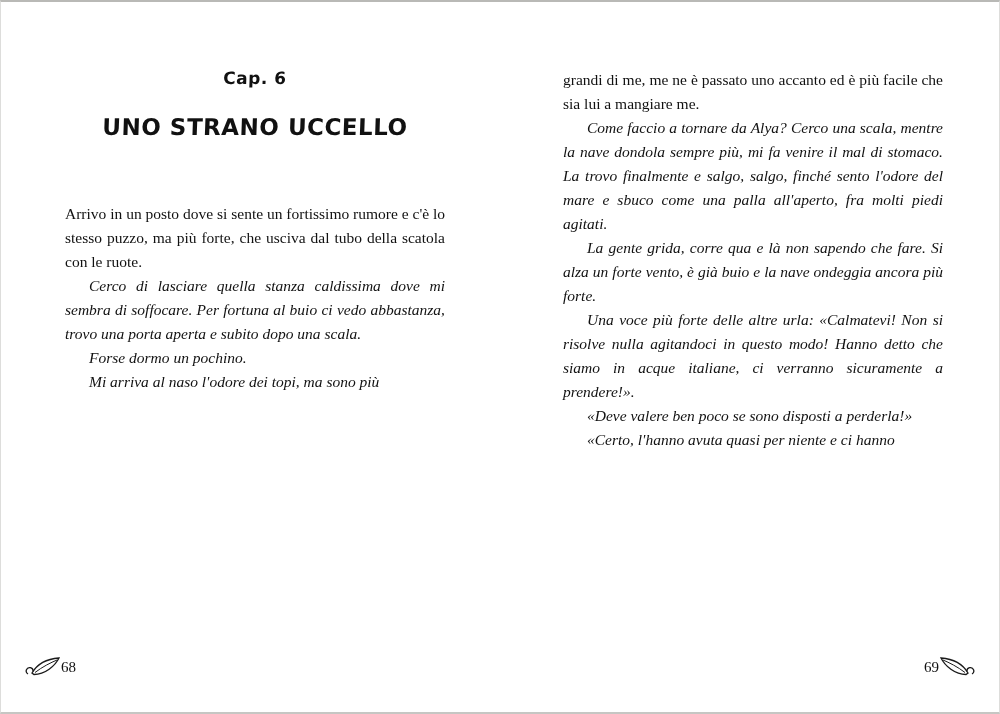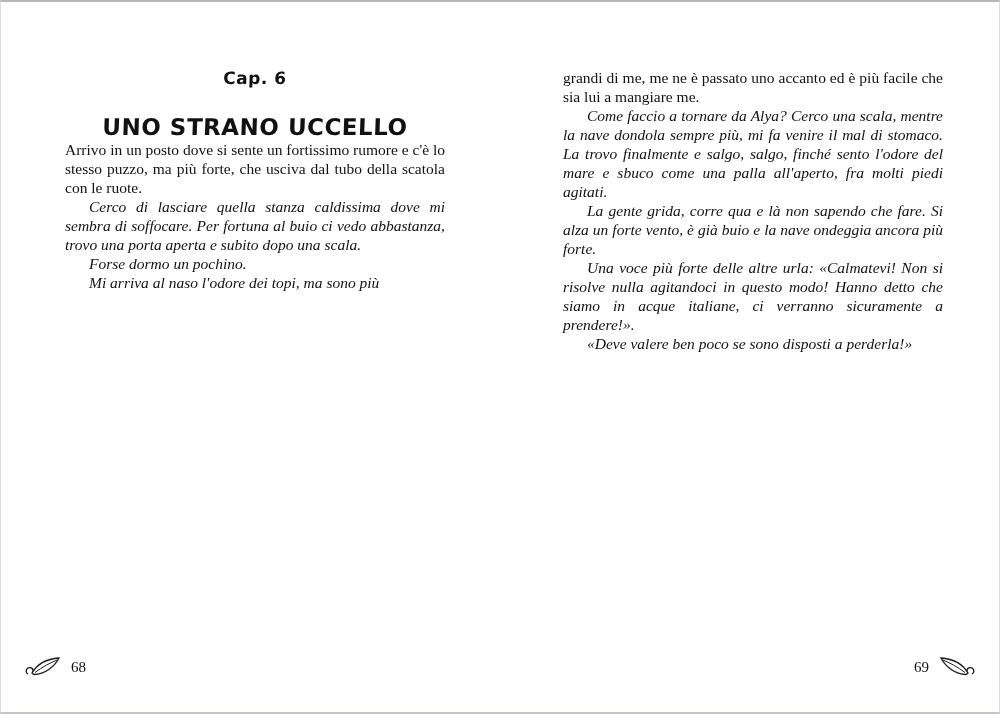--- a/index.html
+++ b/index.html
@@ -44,40 +44,39 @@
     text-align: center;
     font-family: "DejaVu Sans", sans-serif;
     font-weight: 800;
     font-size: 23px;
     letter-spacing: 0.5px;
     transform: skewX(-2deg);
   }
 
   .bodytext {
     font-size: 15.5px;
-    line-height: 19px;
+    line-height: 24px;
     text-align: justify;
   }
-  .col-left .bodytext  { }
+  .col-left .bodytext  { margin-top: 62px; }
   .col-right .bodytext { margin-top: 66px; }
 
   .bodytext p {
     margin: 0;
   }
   .bodytext p.indent {
     text-indent: 24px;
     font-style: italic;
   }
 
   .footer {
     position: absolute;
     bottom: 34px;
     display: flex;
     align-items: center;
-    gap: 10px;
     font-size: 15px;
   }
   .footer-left  { left: 24px; }
   .footer-right { right: 24px; margin-left: 24px; }
 
   .doodle {
     width: 36px;
     height: 22px;
     display: inline-block;
   }
@@ -105,20 +104,21 @@
     </div>
   </div>
 
   <div class="col col-right">
     <div class="bodytext">
       <p>grandi di me, me ne è passato uno accanto ed è più facile che sia lui a mangiare me.</p>
       <p class="indent">Come faccio a tornare da Alya? Cerco una scala, mentre la nave dondola sempre più, mi fa venire il mal di stomaco. La trovo finalmente e salgo, salgo, finché sento l'odore del mare e sbuco come una palla all'aperto, fra molti piedi agitati.</p>
       <p class="indent">La gente grida, corre qua e là non sapendo che fare. Si alza un forte vento, è già buio e la nave ondeggia ancora più forte.</p>
       <p class="indent">Una voce più forte delle altre urla: «Calmatevi! Non si risolve nulla agitandoci in questo modo! Hanno detto che siamo in acque italiane, ci verranno sicuramente a prendere!».</p>
       <p class="indent">«Deve valere ben poco se sono disposti a perderla!»</p>
+      <p class="indent">«Certo, l'hanno avuta quasi per niente e ci hanno</p>
     </div>
   </div>
 
   <div class="footer footer-left">
     <span class="doodle">
       <svg width="36" height="22" viewBox="0 0 36 22" fill="none">
         <path d="M3 18 a3.4 3.4 0 1 1 5 -2.6" stroke="#1a1a1a" stroke-width="1.3" fill="none"></path>
         <path d="M7 17 C14 5, 27 2.5, 34 2 C30 10, 20 18.5, 9 18.5 Z" stroke="#1a1a1a" stroke-width="1.3" fill="none"></path>
         <path d="M10 16.5 C17 11, 26 6.5, 32 4" stroke="#1a1a1a" stroke-width="1" fill="none"></path>
       </svg>

